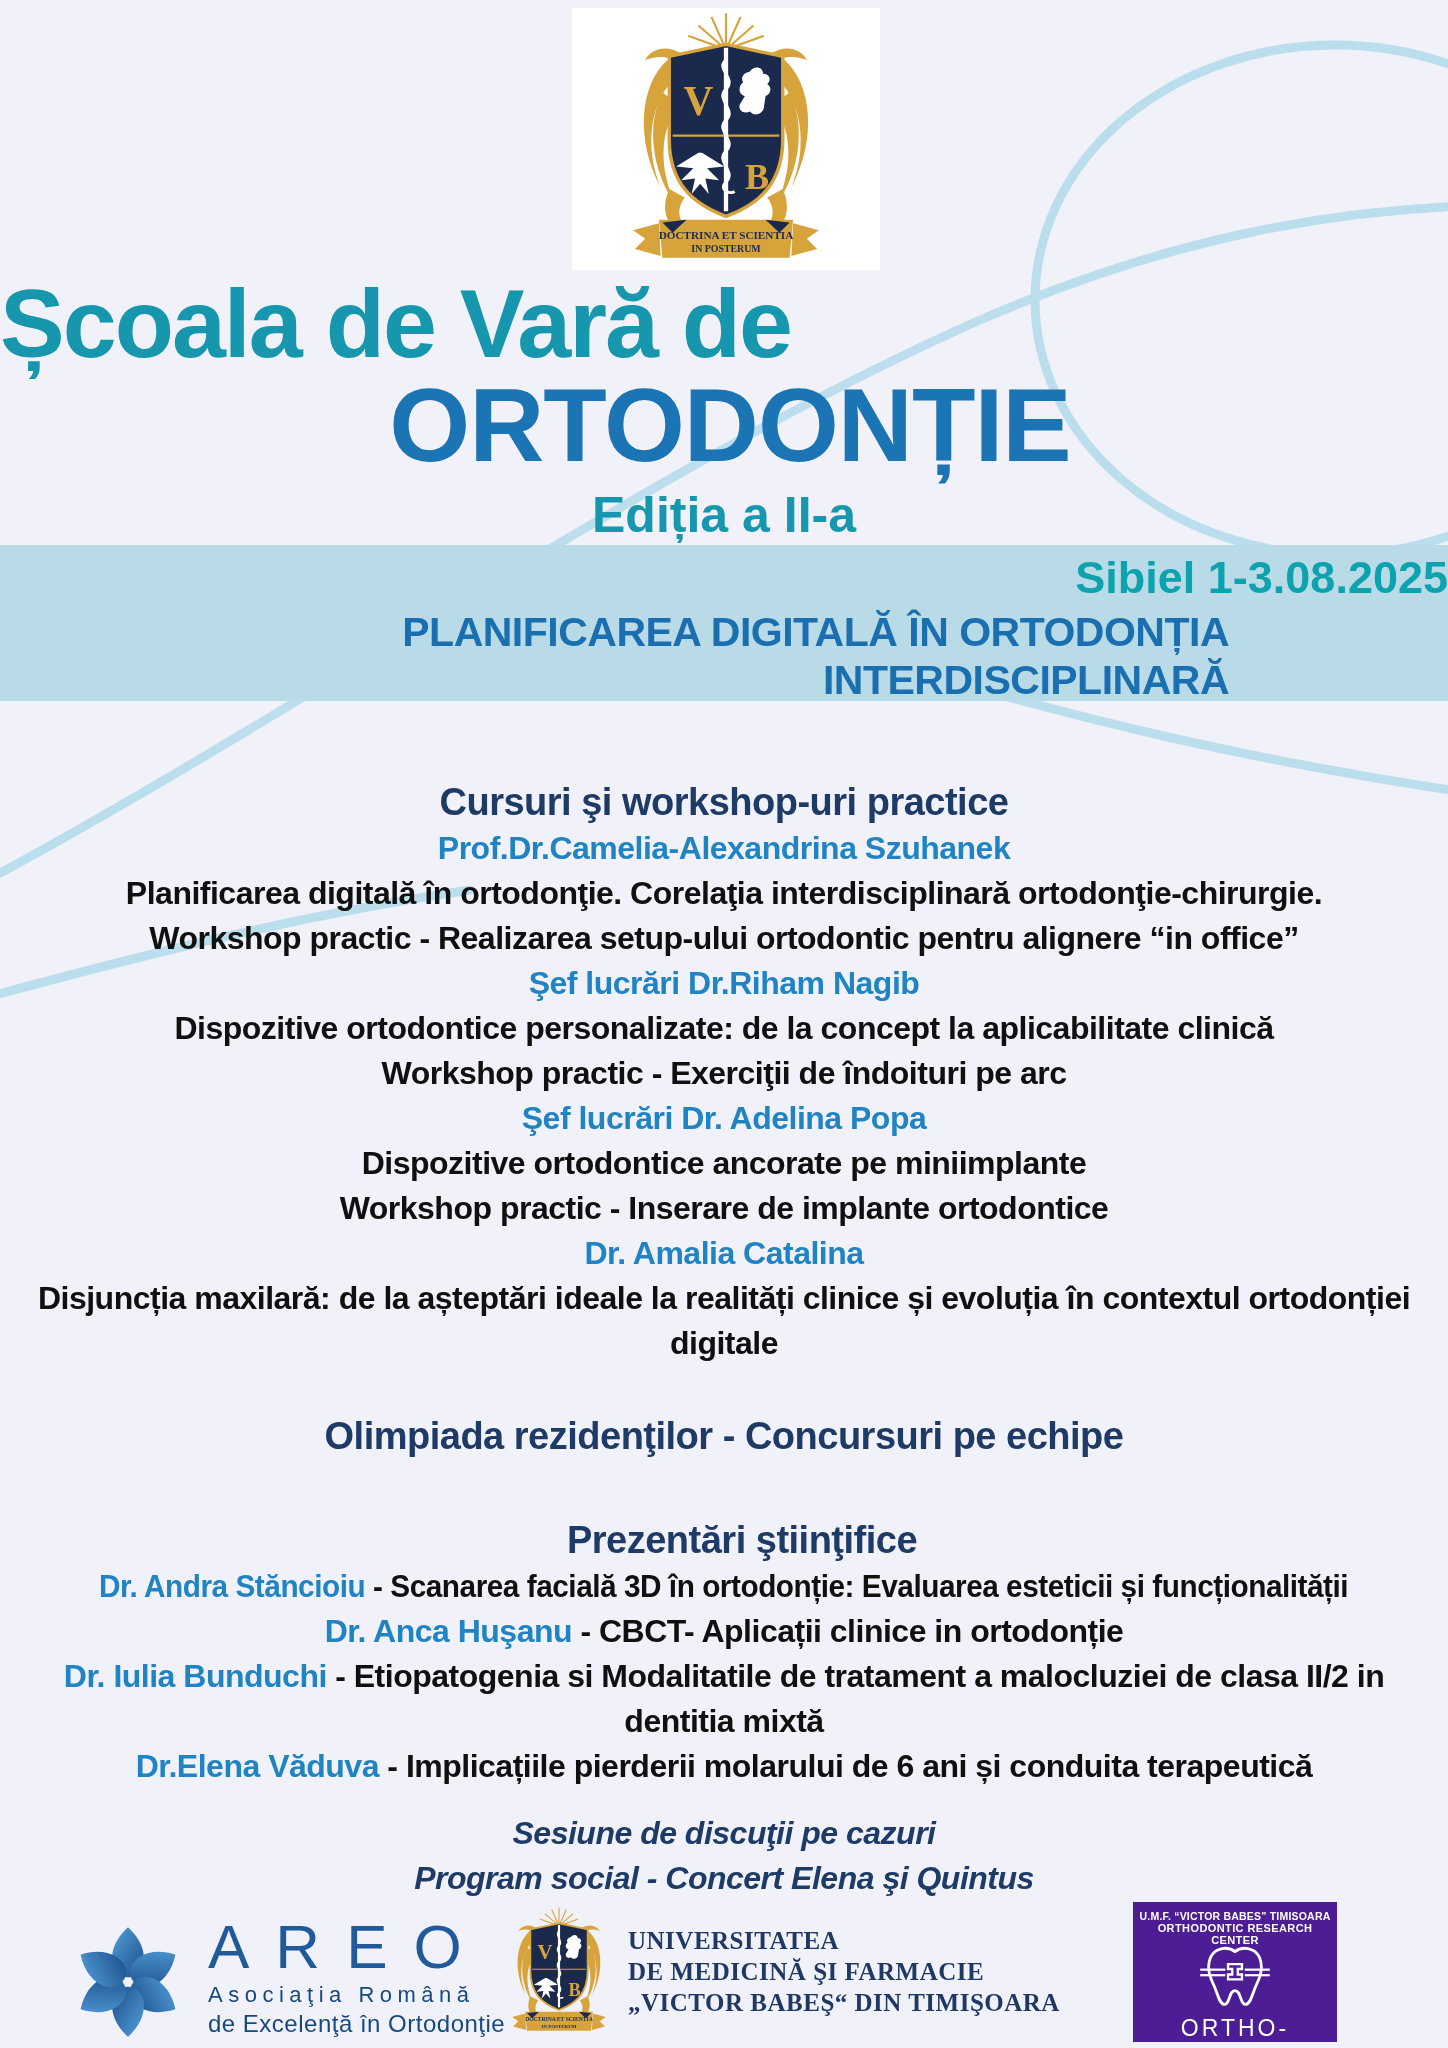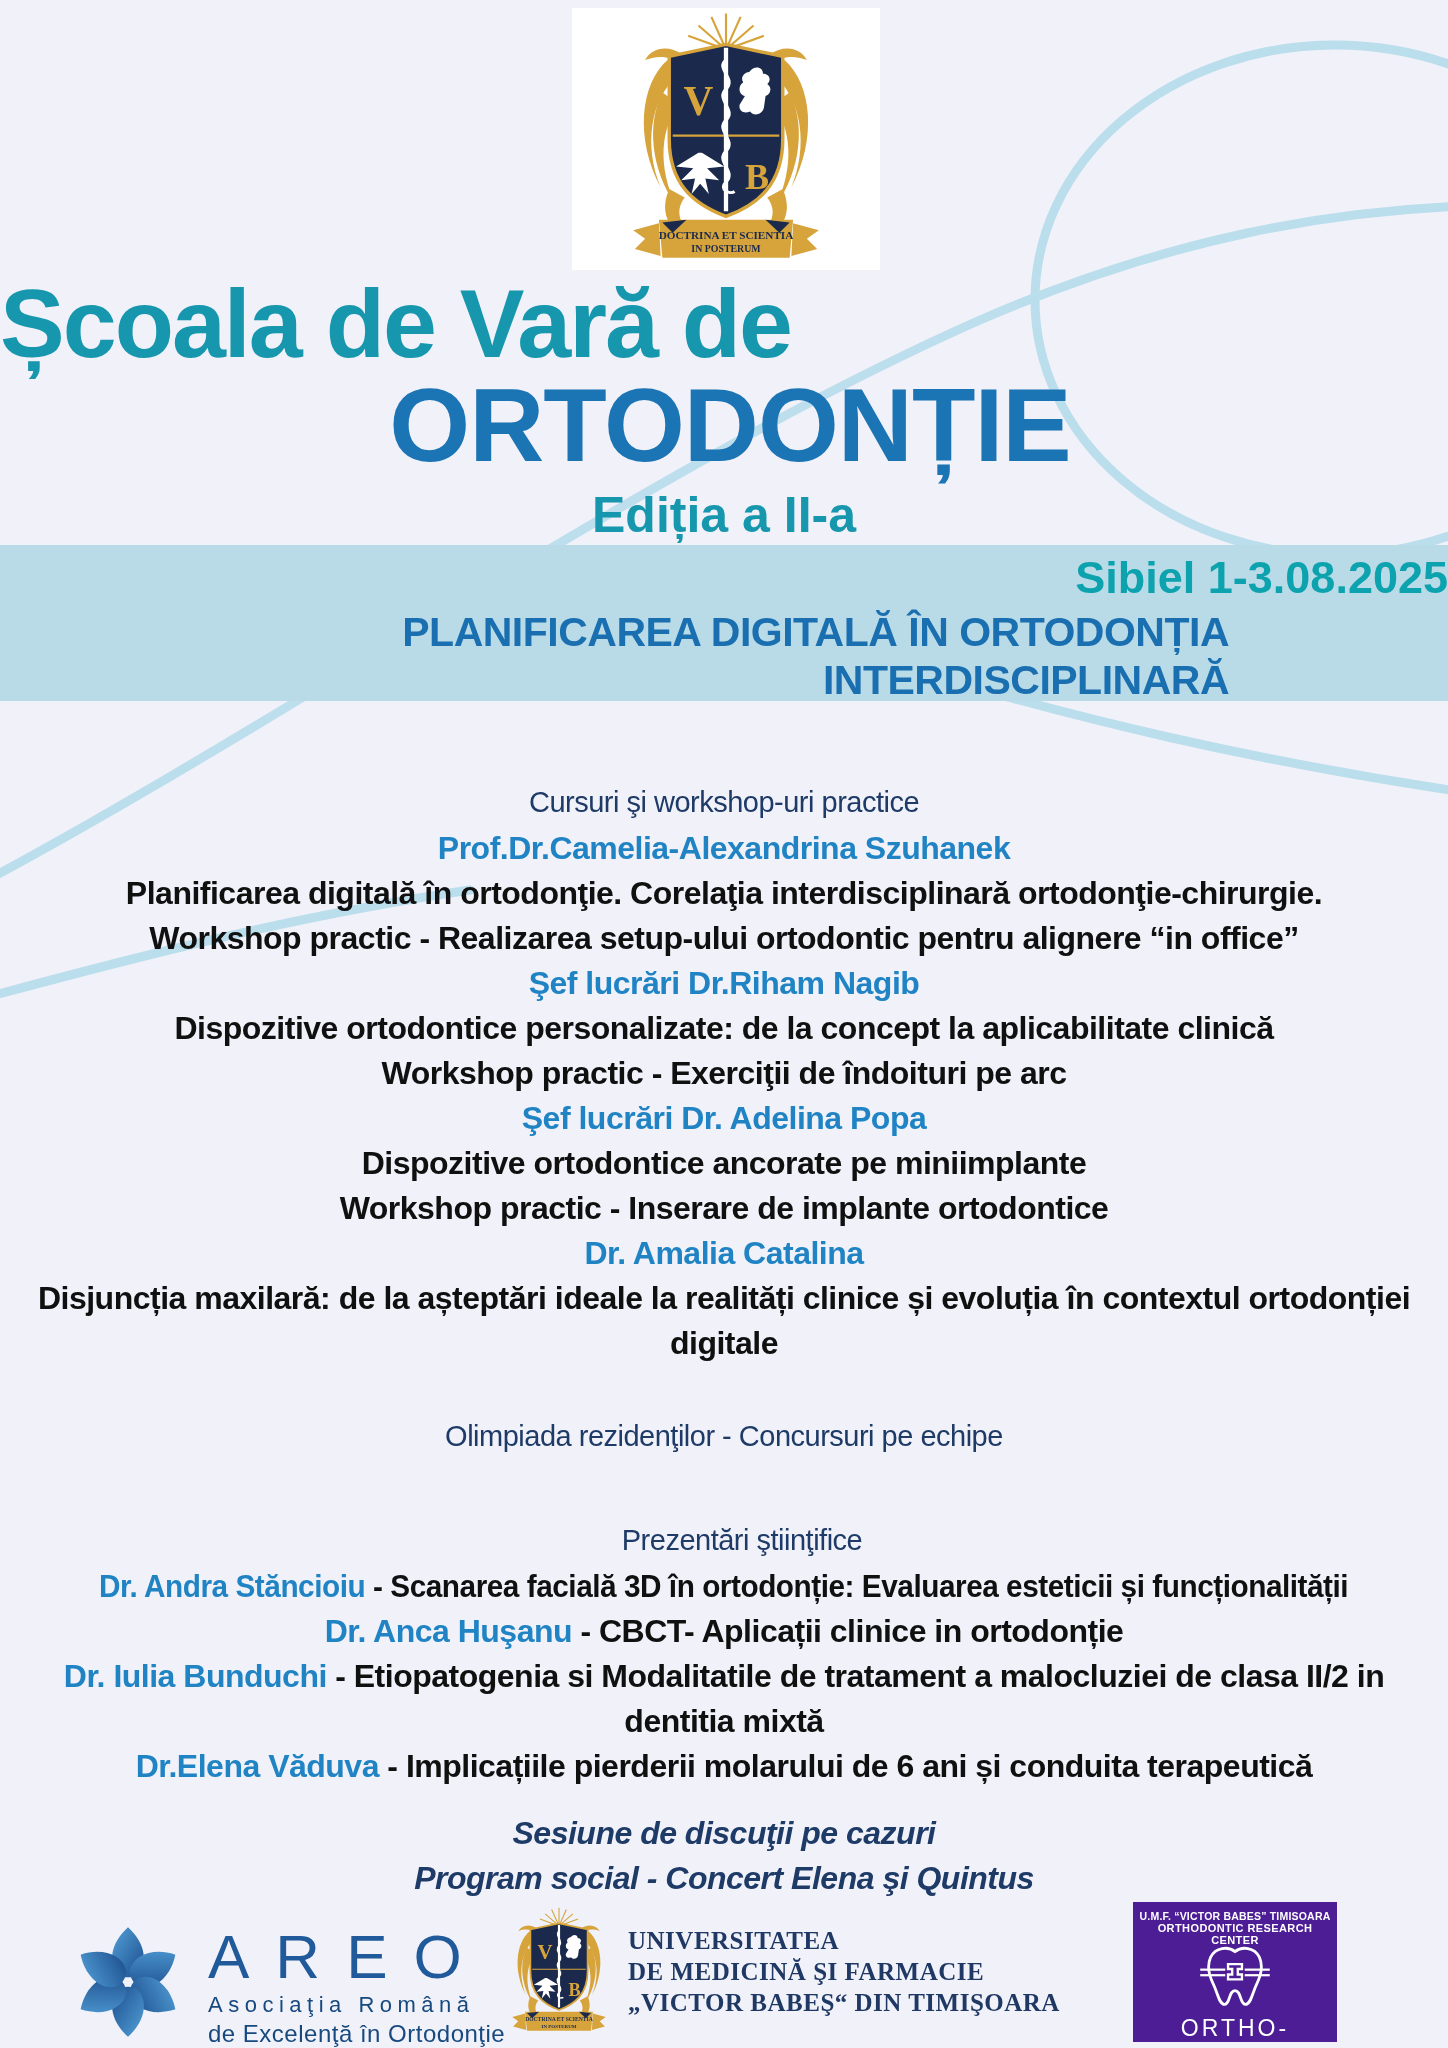--- a/index.html
+++ b/index.html
@@ -28,31 +28,31 @@
   .band{
     position:absolute;left:0;top:545px;width:1448px;height:156px;z-index:1;
     background:#b9dbe7;text-align:right;
   }
   .band-date{margin-top:7px;font-size:45px;font-weight:bold;color:#0ca2ae;}
   .band-theme{
     width:1010px;margin:4px auto 0;font-size:41px;line-height:48px;
     font-weight:bold;color:#1a6fb0;letter-spacing:-0.5px;
   }
   .content{position:absolute;left:0;top:778px;width:1448px;text-align:center;z-index:1;}
-  .sec-heading{font-size:29px;line-height:48px;font-weight:normal;color:#1e3a66;letter-spacing:-0.5px;}
+  .sec-heading{font-size:38px;line-height:48px;font-weight:bold;color:#1e3a66;letter-spacing:-0.5px;}
   .line{font-size:32px;line-height:45px;font-weight:bold;letter-spacing:-0.5px;padding:0 24px;}
   .blue{color:#1f83c4;}
   .black{color:#101010;}
   .navy{color:#1e3a66;font-style:italic;}
   .row-condense{display:inline-block;transform:scaleX(.93);transform-origin:center;white-space:nowrap;}
   .gap-olympiad{margin-top:46px;}
   .gap-presentations{margin-top:56px;padding-left:36px;}
   .gap-closing{margin-top:22px;}
   .footer{position:absolute;left:0;top:1898px;width:1448px;height:150px;z-index:1;}
-  .areo{position:absolute;left:62px;top:18px;display:flex;align-items:flex-end;}
+  .areo{position:absolute;left:62px;top:18px;display:flex;align-items:flex-start;}
   .areo-text{margin-left:14px;color:#1d5a9b;}
   .areo-acronym{font-size:62px;font-weight:500;letter-spacing:26px;line-height:62px;color:#205a9b;}
   .areo-line1{font-size:22px;letter-spacing:5.5px;color:#17497f;margin-top:4px;}
   .areo-line2{font-size:24px;letter-spacing:0.5px;color:#17497f;margin-top:2px;}
   .univ{position:absolute;left:506px;top:8px;display:flex;align-items:center;}
   .univ-text{margin-left:16px;font-family:"Liberation Serif","DejaVu Serif",serif;
     font-weight:bold;color:#1f3864;font-size:25px;line-height:31px;letter-spacing:0.5px;}
   .ortho{
     position:absolute;left:1133px;top:4px;width:204px;height:140px;
     background:#4c1d95;color:#ffffff;text-align:center;overflow:hidden;

